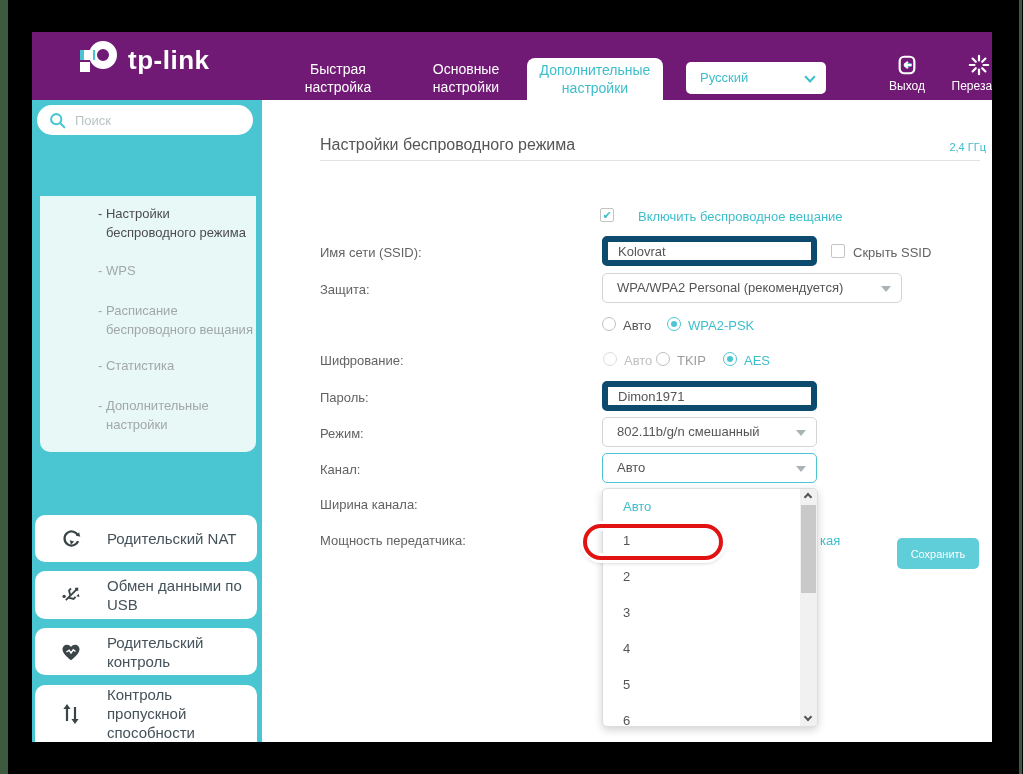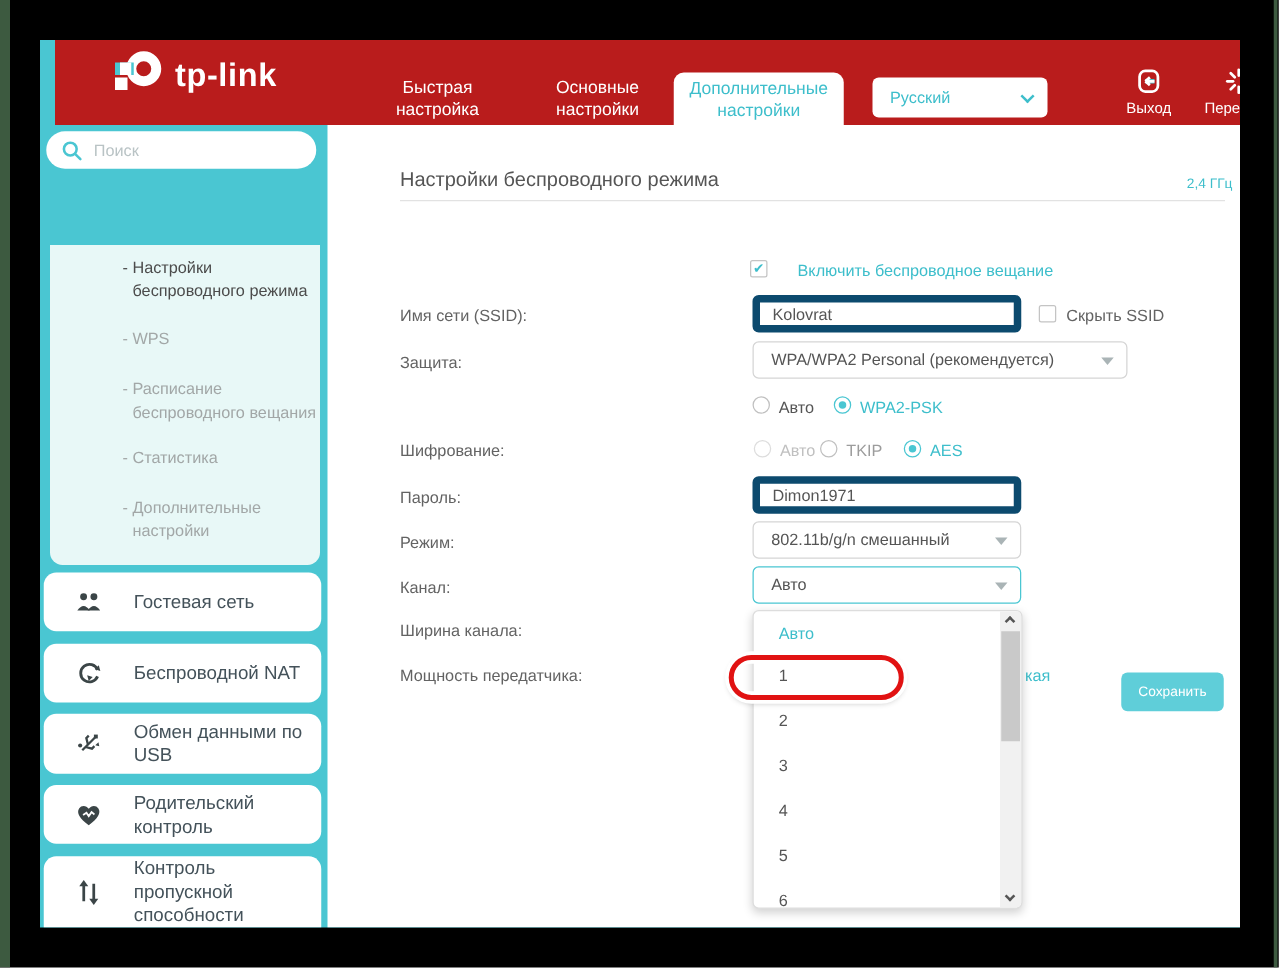--- a/index.html
+++ b/index.html
@@ -5,21 +5,21 @@
   * { margin:0; padding:0; box-sizing:border-box; }
   html,body { width:1023px; height:774px; }
   body { background:#000; font-family:"Liberation Sans", sans-serif; position:relative; overflow:hidden; }
   .edge-strip { position:absolute; top:0; bottom:0; background:#3d5a40; }
   .edge-left { left:0; width:8px; }
   .edge-right { right:1px; width:3px; }
 
   .window { position:absolute; left:32px; top:32px; width:960px; height:710px; background:#4ac6d2; overflow:hidden; }
 
   
-  .topbar { position:absolute; left:12px; top:0; width:960px; height:68px; background:#b91c1c; }
+  .topbar { position:absolute; left:0; top:0; width:960px; height:68px; background:#701a75; }
   .logo { position:absolute; left:46px; top:8px; display:flex; align-items:center; }
   .logo-text { color:#fff; font-size:26px; font-weight:bold; letter-spacing:.5px; margin-left:8px; }
   .tab { position:absolute; top:28px; width:118px; text-align:center; color:#fff; font-size:14px; line-height:18px; cursor:pointer; }
   .tab1 { left:247px; }
   .tab2 { left:375px; }
   .tab-active { position:absolute; left:495px; top:26px; width:136px; height:42px; background:#fff; border-radius:8px 8px 0 0; color:#3dbecb; font-size:14px; line-height:18px; text-align:center; padding-top:3px; }
   .lang-select { position:absolute; left:654px; top:30px; width:140px; height:32px; background:#fff; border-radius:5px; color:#3dbecb; font-size:13px; line-height:32px; padding-left:14px; cursor:pointer; }
   .lang-chevron { position:absolute; right:12px; top:11px; width:8px; height:8px; border-right:2px solid #3dbecb; border-bottom:2px solid #3dbecb; transform:rotate(45deg); }
   .top-action { position:absolute; top:22px; width:62px; text-align:center; color:#fff; font-size:12px; cursor:pointer; }
   .top-action svg { display:block; margin:0 auto 3px; }
@@ -139,43 +139,32 @@
 
 
     <div class="submenu">
       <div class="subitem current" style="top:8px;">- Настройки беспроводного режима</div>
       <div class="subitem" style="top:65px;">- WPS</div>
       <div class="subitem" style="top:105px;">- Расписание беспроводного вещания</div>
       <div class="subitem" style="top:160px;">- Статистика</div>
       <div class="subitem" style="top:200px;">- Дополнительные настройки</div>
     </div>
 
-    <div class="side-card" style="top:358px; height:47px;">
-      <span class="cicon">
-        <svg width="22" height="20" viewBox="0 0 24 20">
-          <circle cx="7.5" cy="5" r="3" fill="#3b4547"></circle>
-          <circle cx="16.5" cy="5" r="3" fill="#3b4547"></circle>
-          <path d="M2 17 q5.5 -8 11 0 z" fill="#3b4547"></path>
-          <path d="M11 17 q5.5 -8 11 0 z" fill="#3b4547"></path>
-        </svg>
-      </span>
-      <span class="clabel">Гостевая сеть</span>
-    </div>
 
     <div class="side-card" style="top:415px; height:47px;">
       <span class="cicon">
         <svg width="21" height="21" viewBox="0 0 24 24">
           <g stroke="#3b4547" stroke-width="2.6" fill="none">
             <path d="M19.5 9 a8 8 0 1 0 0 6"></path>
           </g>
           <path d="M22 10 l-5 -1.5 3.6 -3.6 z" fill="#3b4547"></path>
           <path d="M10 14 l5 1.5 -3.6 3.6 z" fill="#3b4547"></path>
         </svg>
       </span>
-      <span class="clabel">Беспроводной NAT</span>
+      <span class="clabel">Родительский NAT</span>
     </div>
 
     <div class="side-card" style="top:471px; height:48px;">
       <span class="cicon">
         <svg width="22" height="22" viewBox="0 0 24 24">
           <g transform="rotate(45 12 12)" stroke="#3b4547" stroke-width="2" fill="none">
             <line x1="12" y1="4" x2="12" y2="20"></line>
             <path d="M12 13 L7 10 V7"></path>
             <path d="M12 16 L17 13 V10"></path>
           </g>

